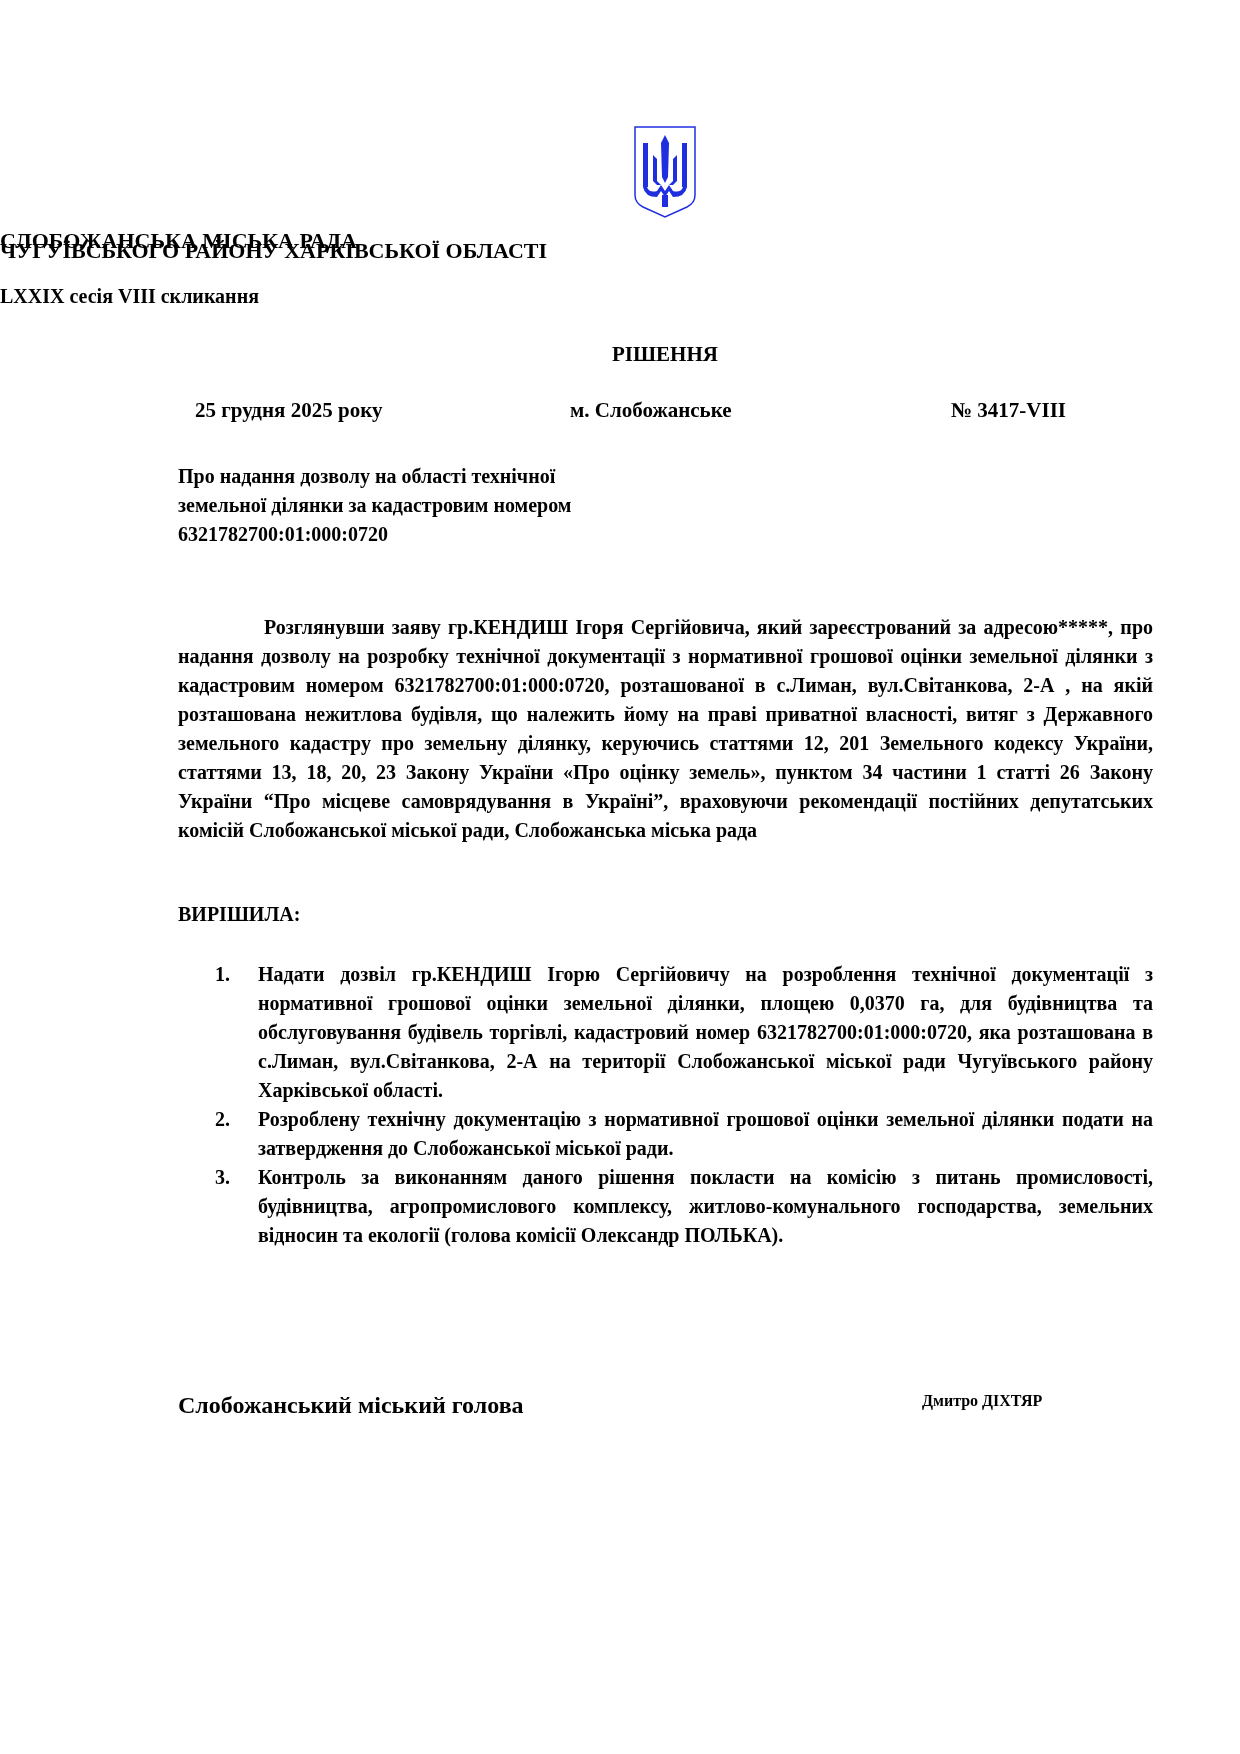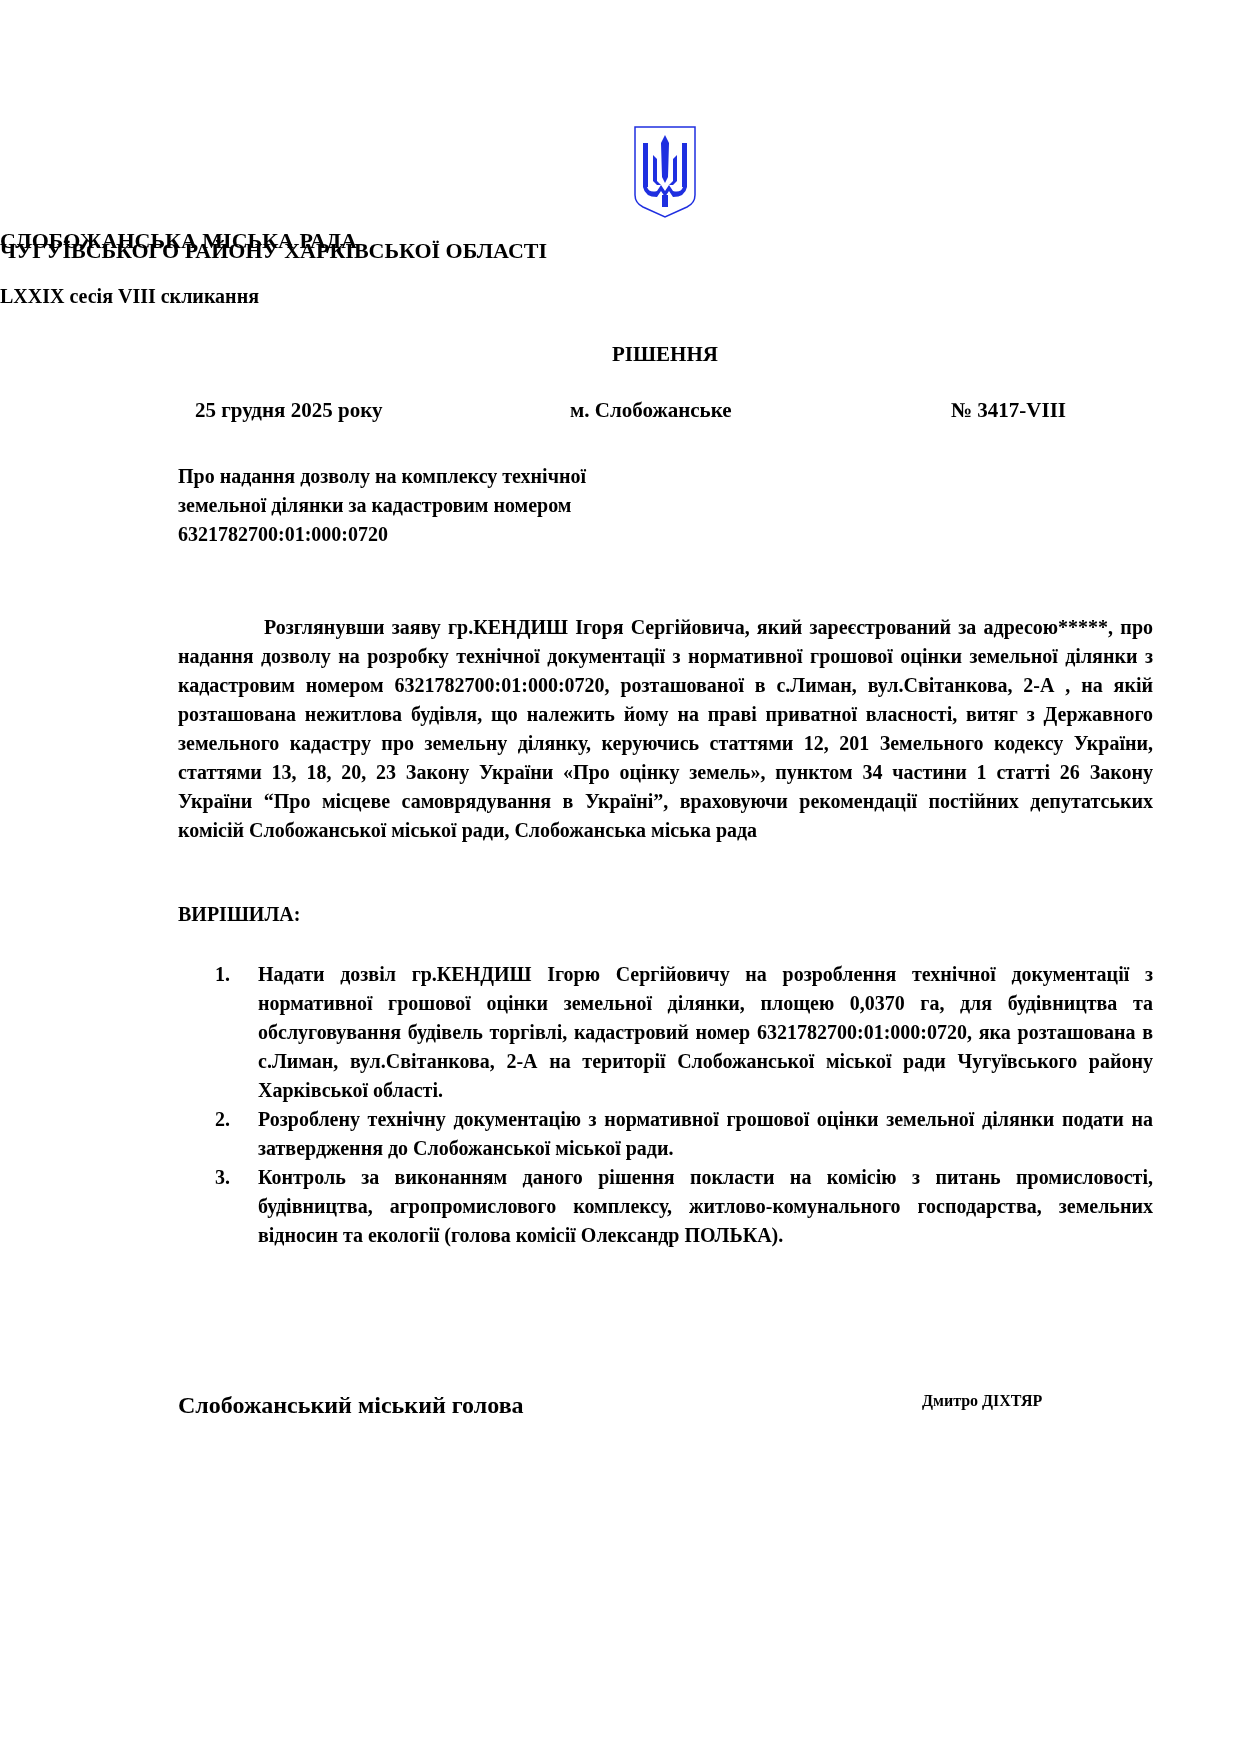--- a/index.html
+++ b/index.html
@@ -47,21 +47,21 @@
 <div class="abs hdr hdr2">ЧУГУЇВСЬКОГО РАЙОНУ ХАРКІВСЬКОЇ ОБЛАСТІ</div>
 <div class="abs hdr hdr3">LXXIX сесія VIII скликання</div>
 
 <div class="abs title">РІШЕННЯ</div>
 
 <div class="abs meta meta-date">25  грудня 2025 року</div>
 <div class="abs meta meta-city">м. Слобожанське</div>
 <div class="abs meta meta-num">№ 3417-VIII</div>
 
 <div class="abs subject">
-  <div>Про надання дозволу на комплексу технічної</div>
+  <div>Про надання дозволу на області технічної</div>
   <div>земельної ділянки за кадастровим номером</div>
   <div>6321782700:01:000:0720</div>
 </div>
 
 <div class="abs para">Розглянувши заяву гр.КЕНДИШ Ігоря Сергійовича, який зареєстрований за адресою*****, про надання дозволу на розробку технічної документації з нормативної грошової оцінки земельної ділянки з кадастровим номером 6321782700:01:000:0720, розташованої в с.Лиман, вул.Світанкова, 2-А , на якій розташована нежитлова будівля, що належить йому на праві приватної власності, витяг з Державного земельного кадастру про земельну ділянку, керуючись статтями 12, 201 Земельного  кодексу  України, статтями 13, 18, 20, 23 Закону України «Про оцінку земель», пунктом 34 частини 1 статті 26  Закону України “Про  місцеве  самоврядування в Україні”, враховуючи рекомендації постійних депутатських комісій Слобожанської міської ради, Слобожанська міська  рада</div>
 
 <div class="abs resolved">ВИРІШИЛА:</div>
 
 <ol class="abs list">
   <li>

